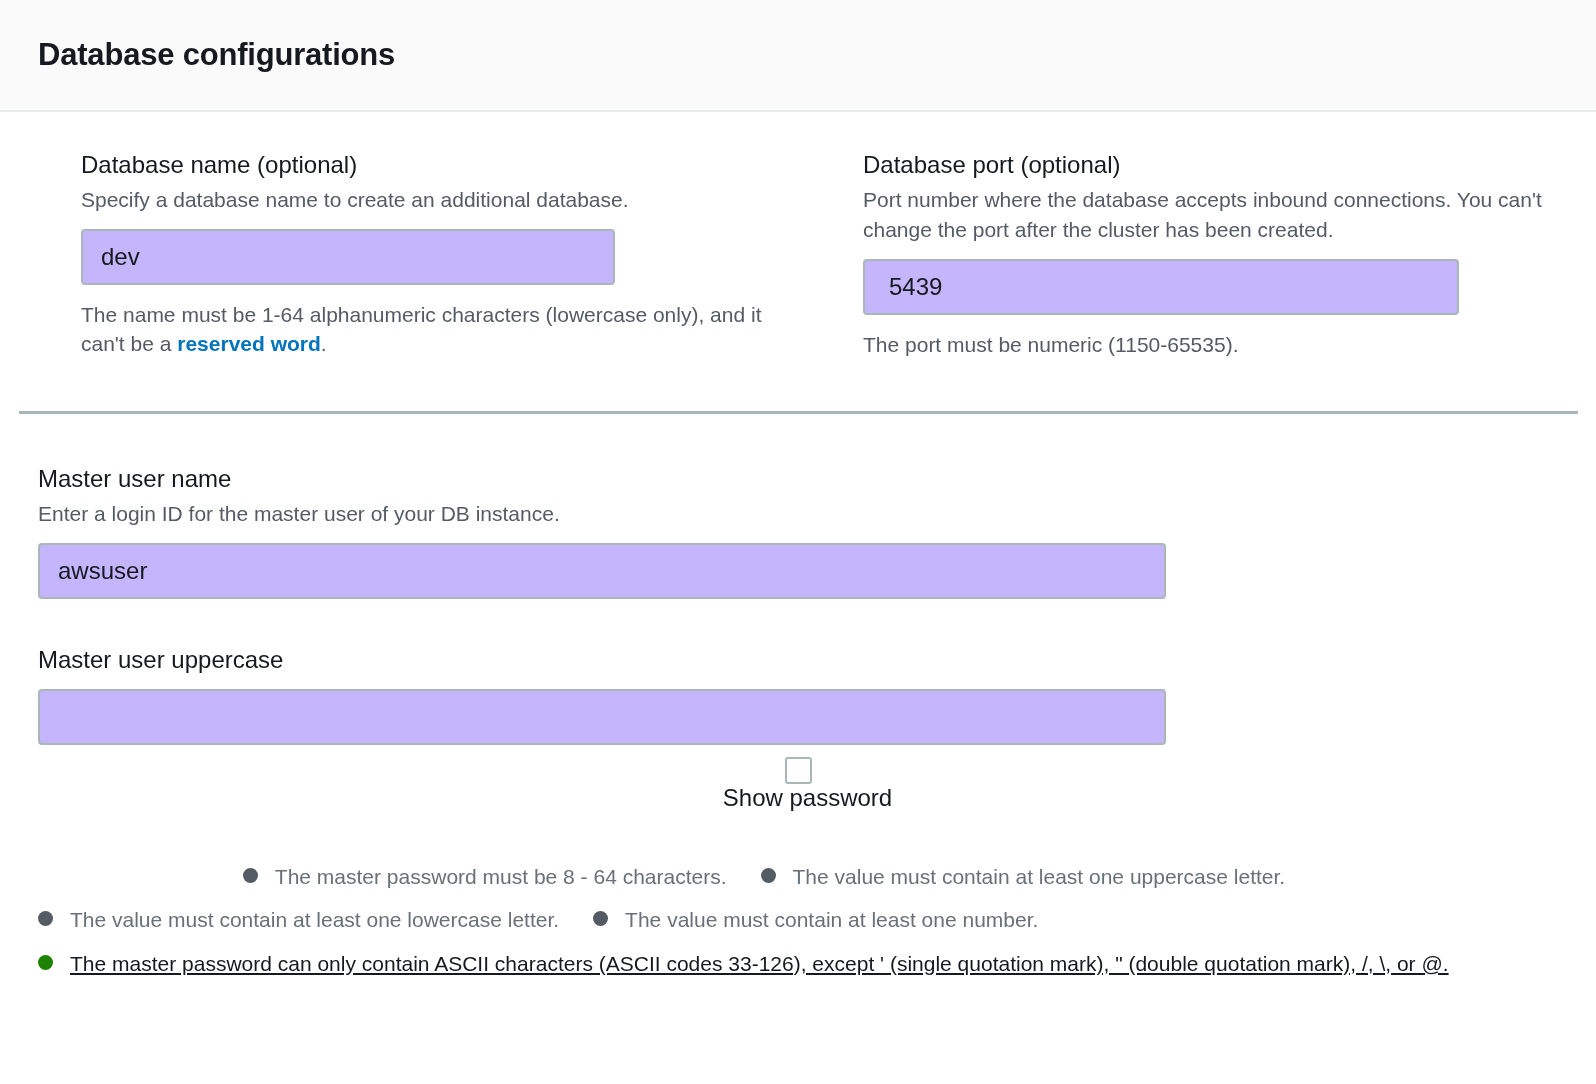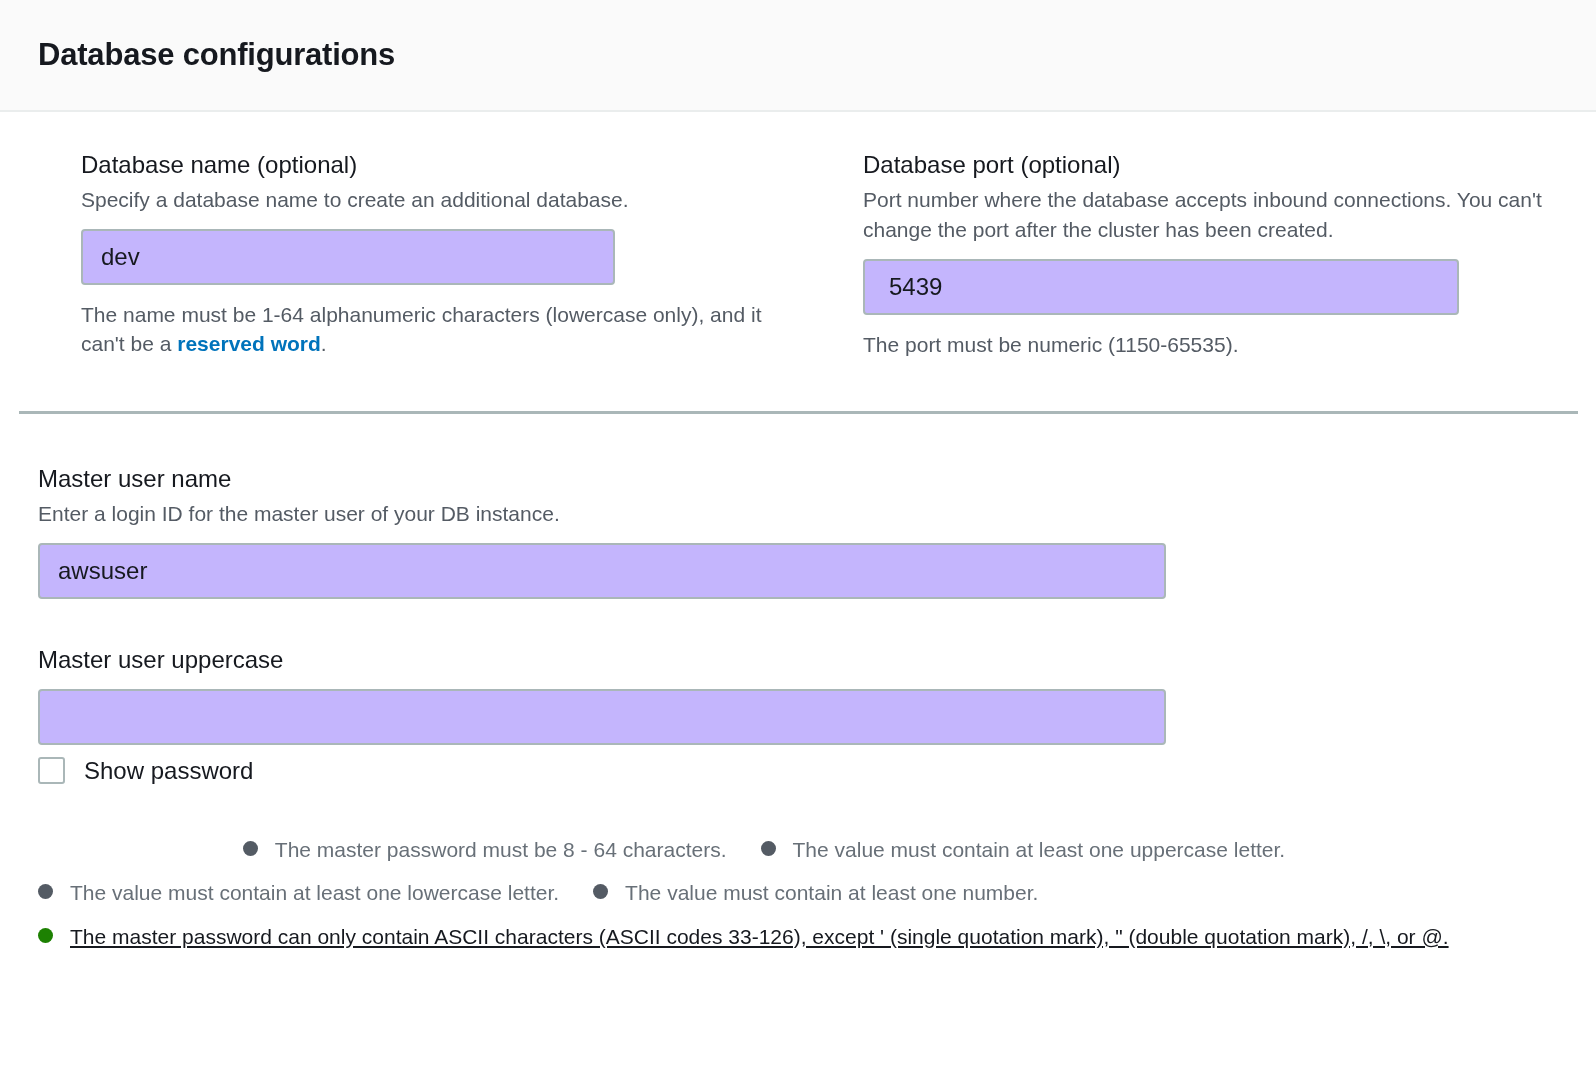--- a/index.html
+++ b/index.html
@@ -89,20 +89,21 @@
   }
 
   .section { margin-top: 50px; }
   .field-block { margin-top: 46px; }
 
   
   .checkbox-row {
     display: flex;
     align-items: center;
     margin-top: 12px;
+    flex-direction: column;
   }
   .checkbox-box {
     width: 27px;
     height: 27px;
     border: 2px solid #aab7b8;
     border-radius: 3px;
     background: #ffffff;
     cursor: pointer;
     flex: none;
   }

